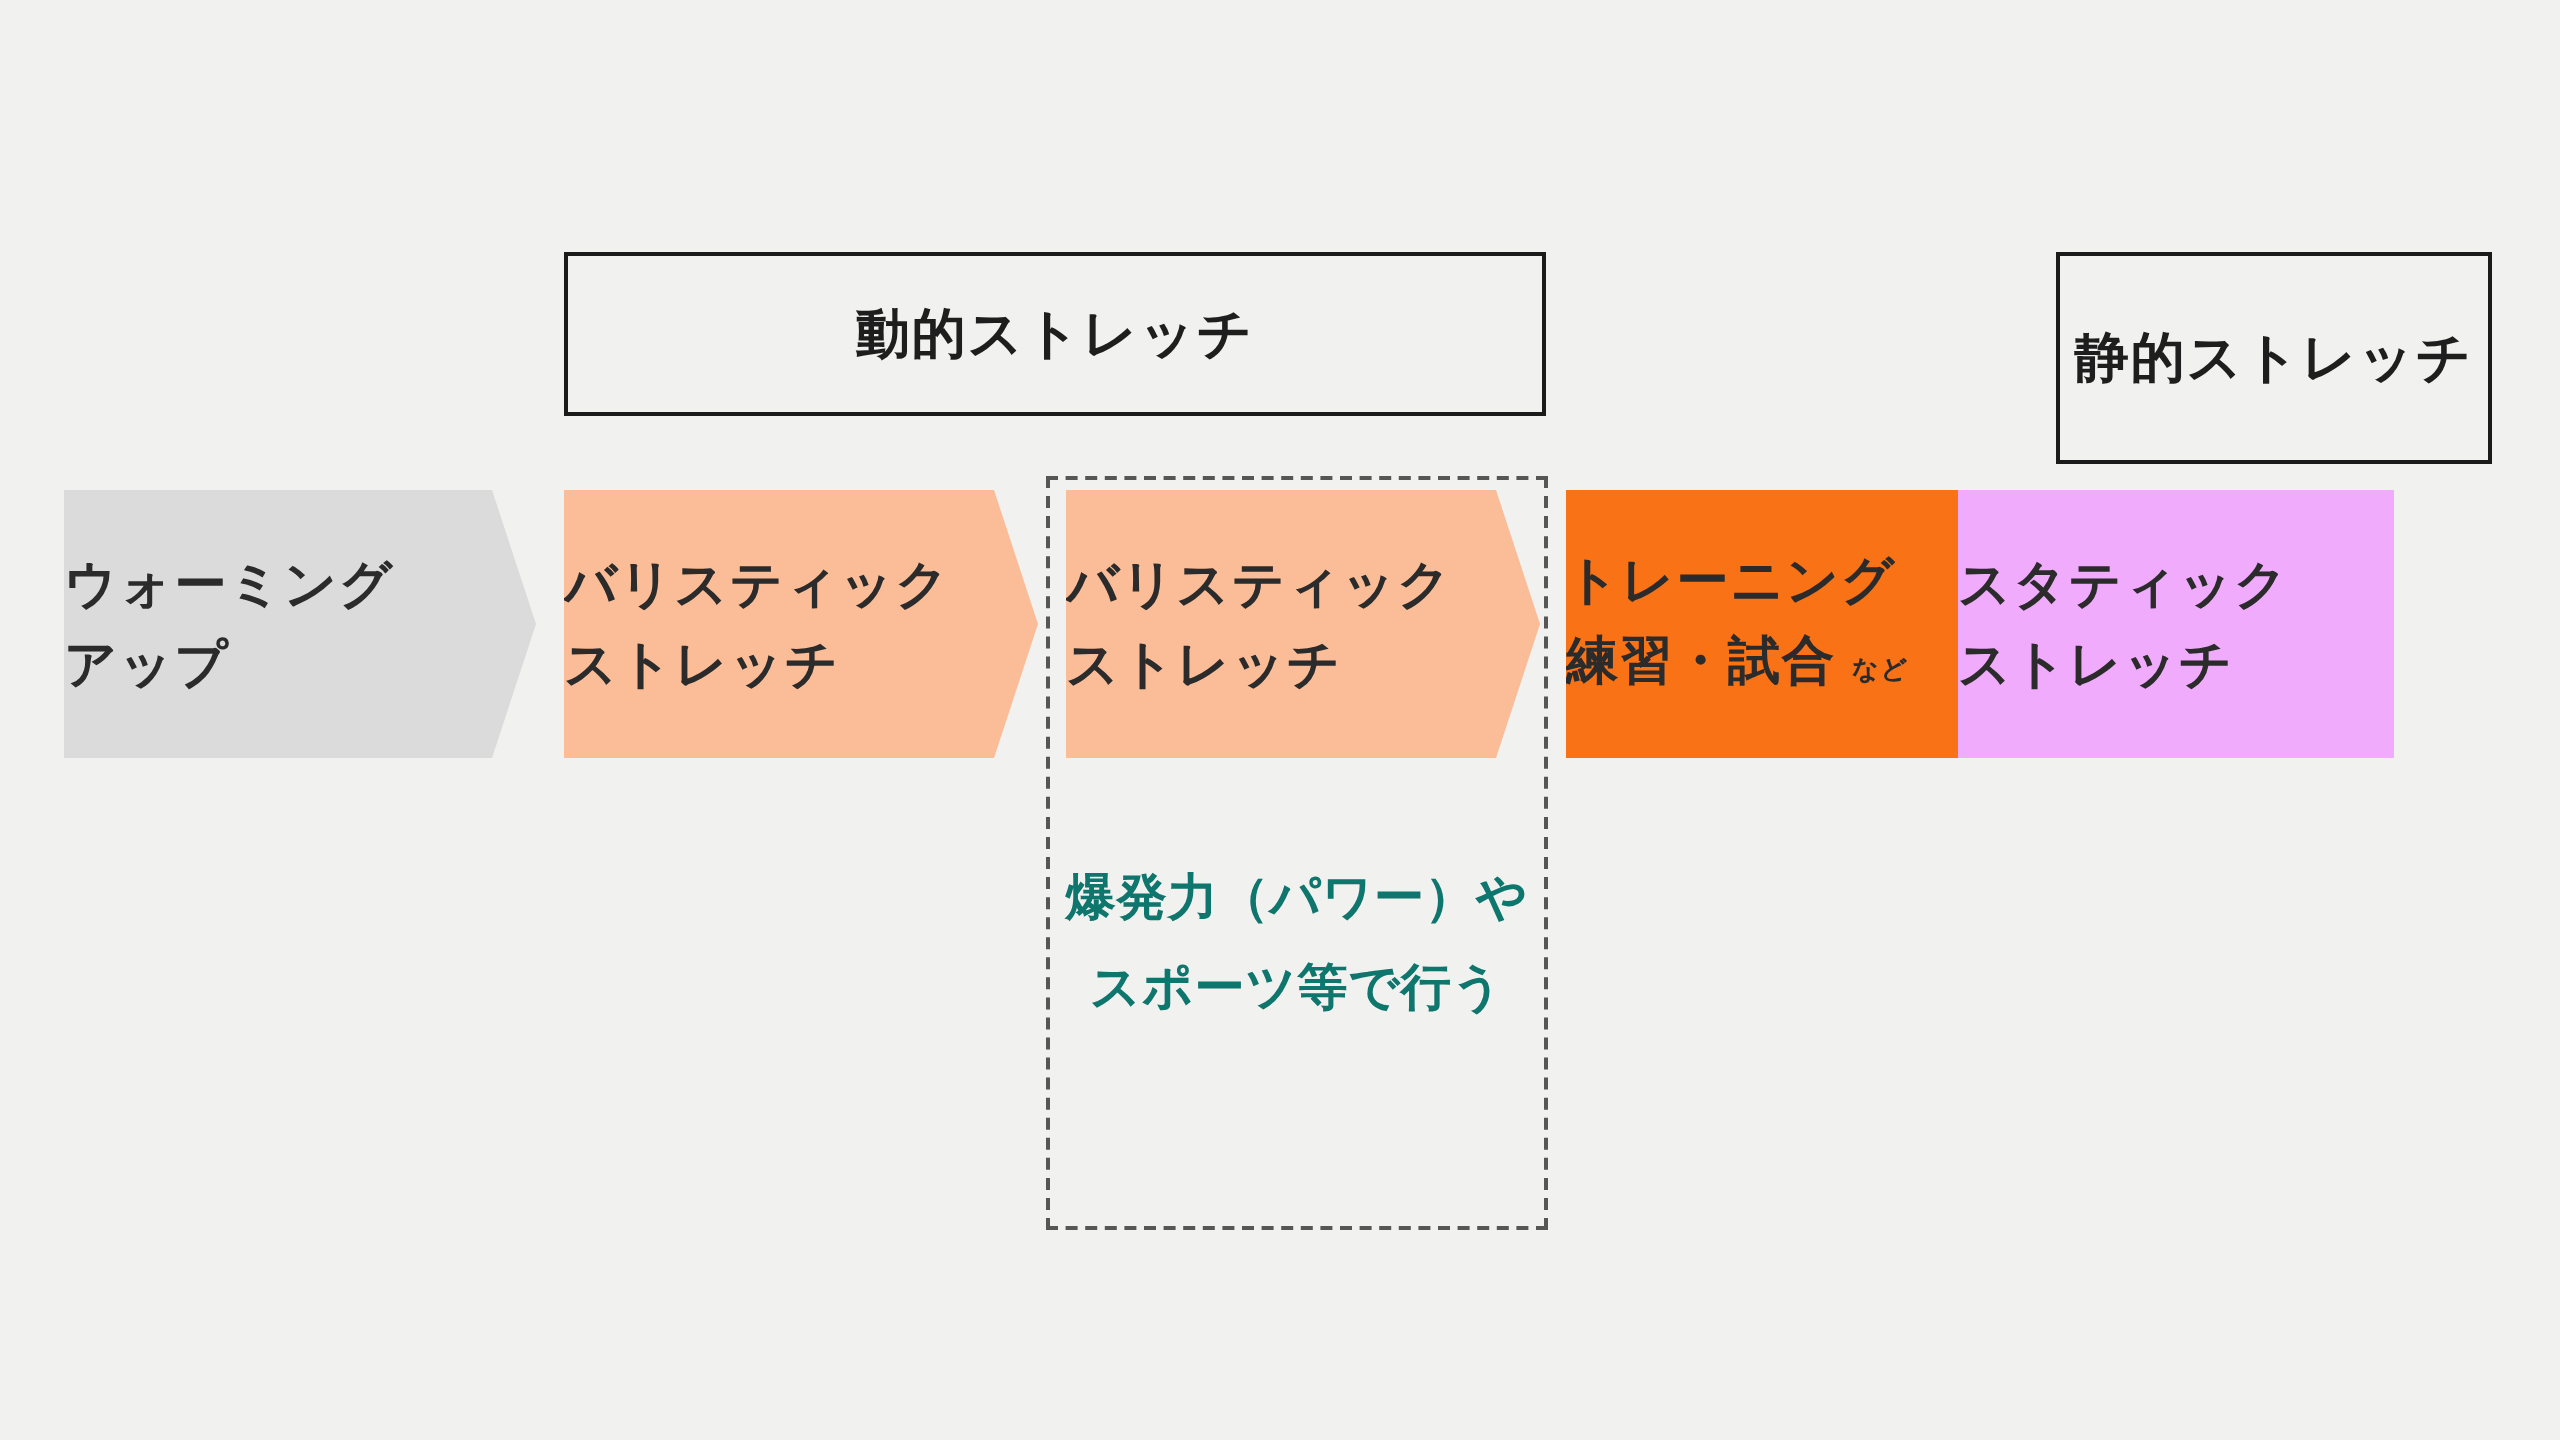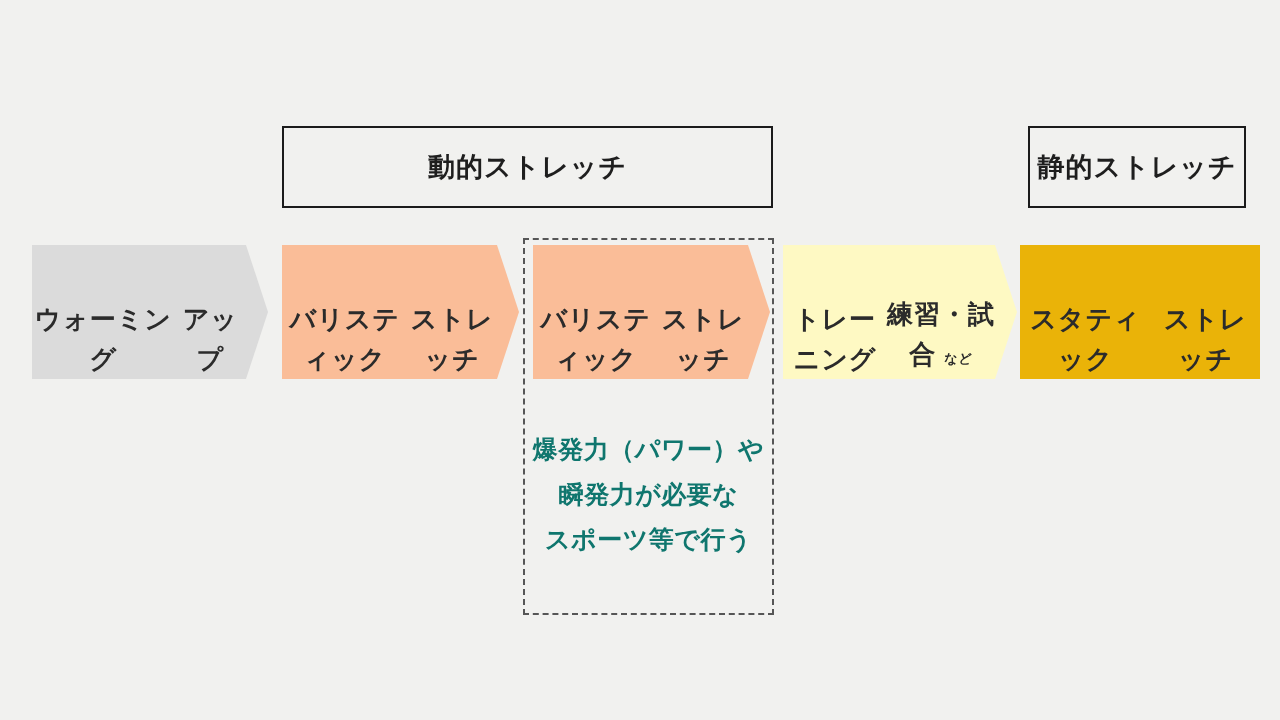--- a/index.html
+++ b/index.html
@@ -23,39 +23,39 @@
     border: 2px solid #1b1b1b;
     display: flex;
     align-items: center;
     justify-content: center;
     font-size: 27px;
     font-weight: bold;
     letter-spacing: 1px;
     color: #1e1e1e;
   }
   .group-box.dynamic { left: 282px; top: 126px; width: 491px; height: 82px; }
-  .group-box.static  { left: 1028px; top: 126px; width: 218px; height: 82px; }
+  .group-box.static  { left: 1028px; top: 126px; width: 218px; height: 106px; }
 
   
   .dashed-outline {
     position: absolute;
     box-sizing: border-box;
     left: 523px; top: 238px;
     width: 251px; height: 377px;
     border: 2px dashed #565656;
   }
 
   
   .step {
     position: absolute;
     top: 245px;
     height: 134px;
     display: flex;
-    flex-direction: row;
-    align-items: flex-end;
+    flex-direction: column;
+    align-items: flex-start;
     justify-content: center;
     font-size: 26px;
     font-weight: bold;
     line-height: 40px;
     letter-spacing: 1px;
     text-align: center;
     color: #2b2b2b;
   }
   .step.arrow {
     clip-path: polygon(0 0, calc(100% - 22px) 0, 100% 50%, calc(100% - 22px) 100%, 0 100%);
@@ -104,31 +104,30 @@
   <div class="step arrow" style="left: 282px; width: 237px; background: rgb(250, 189, 152);">
     <div class="line">バリスティック</div>
     <div class="line">ストレッチ</div>
   </div>
 
   <div class="step arrow" style="left: 533px; width: 237px; background: rgb(250, 189, 152);">
     <div class="line">バリスティック</div>
     <div class="line">ストレッチ</div>
   </div>
 
-  <div class="step arrow" style="left: 783px; width: 234px; background: #fef9c3;">
+  <div class="step arrow" style="left: 783px; width: 234px; background: #f97316;">
     <div class="line">トレーニング</div>
     <div class="line">
       <span>練習・試合</span><span class="suffix">など</span>
     </div>
   </div>
 
-  <div class="step rect" style="left: 1020px; width: 240px; background: #eab308;">
+  <div class="step rect" style="left: 979px; width: 218px; background: #f0abfc;">
     <div class="line">スタティック</div>
     <div class="line">ストレッチ</div>
   </div>
 
   <div class="note">
     <div class="note-line">爆発力（パワー）や</div>
-    <div class="note-line">瞬発力が必要な</div>
     <div class="note-line">スポーツ等で行う</div>
   </div>
 
 </div>
 
 </body></html>

